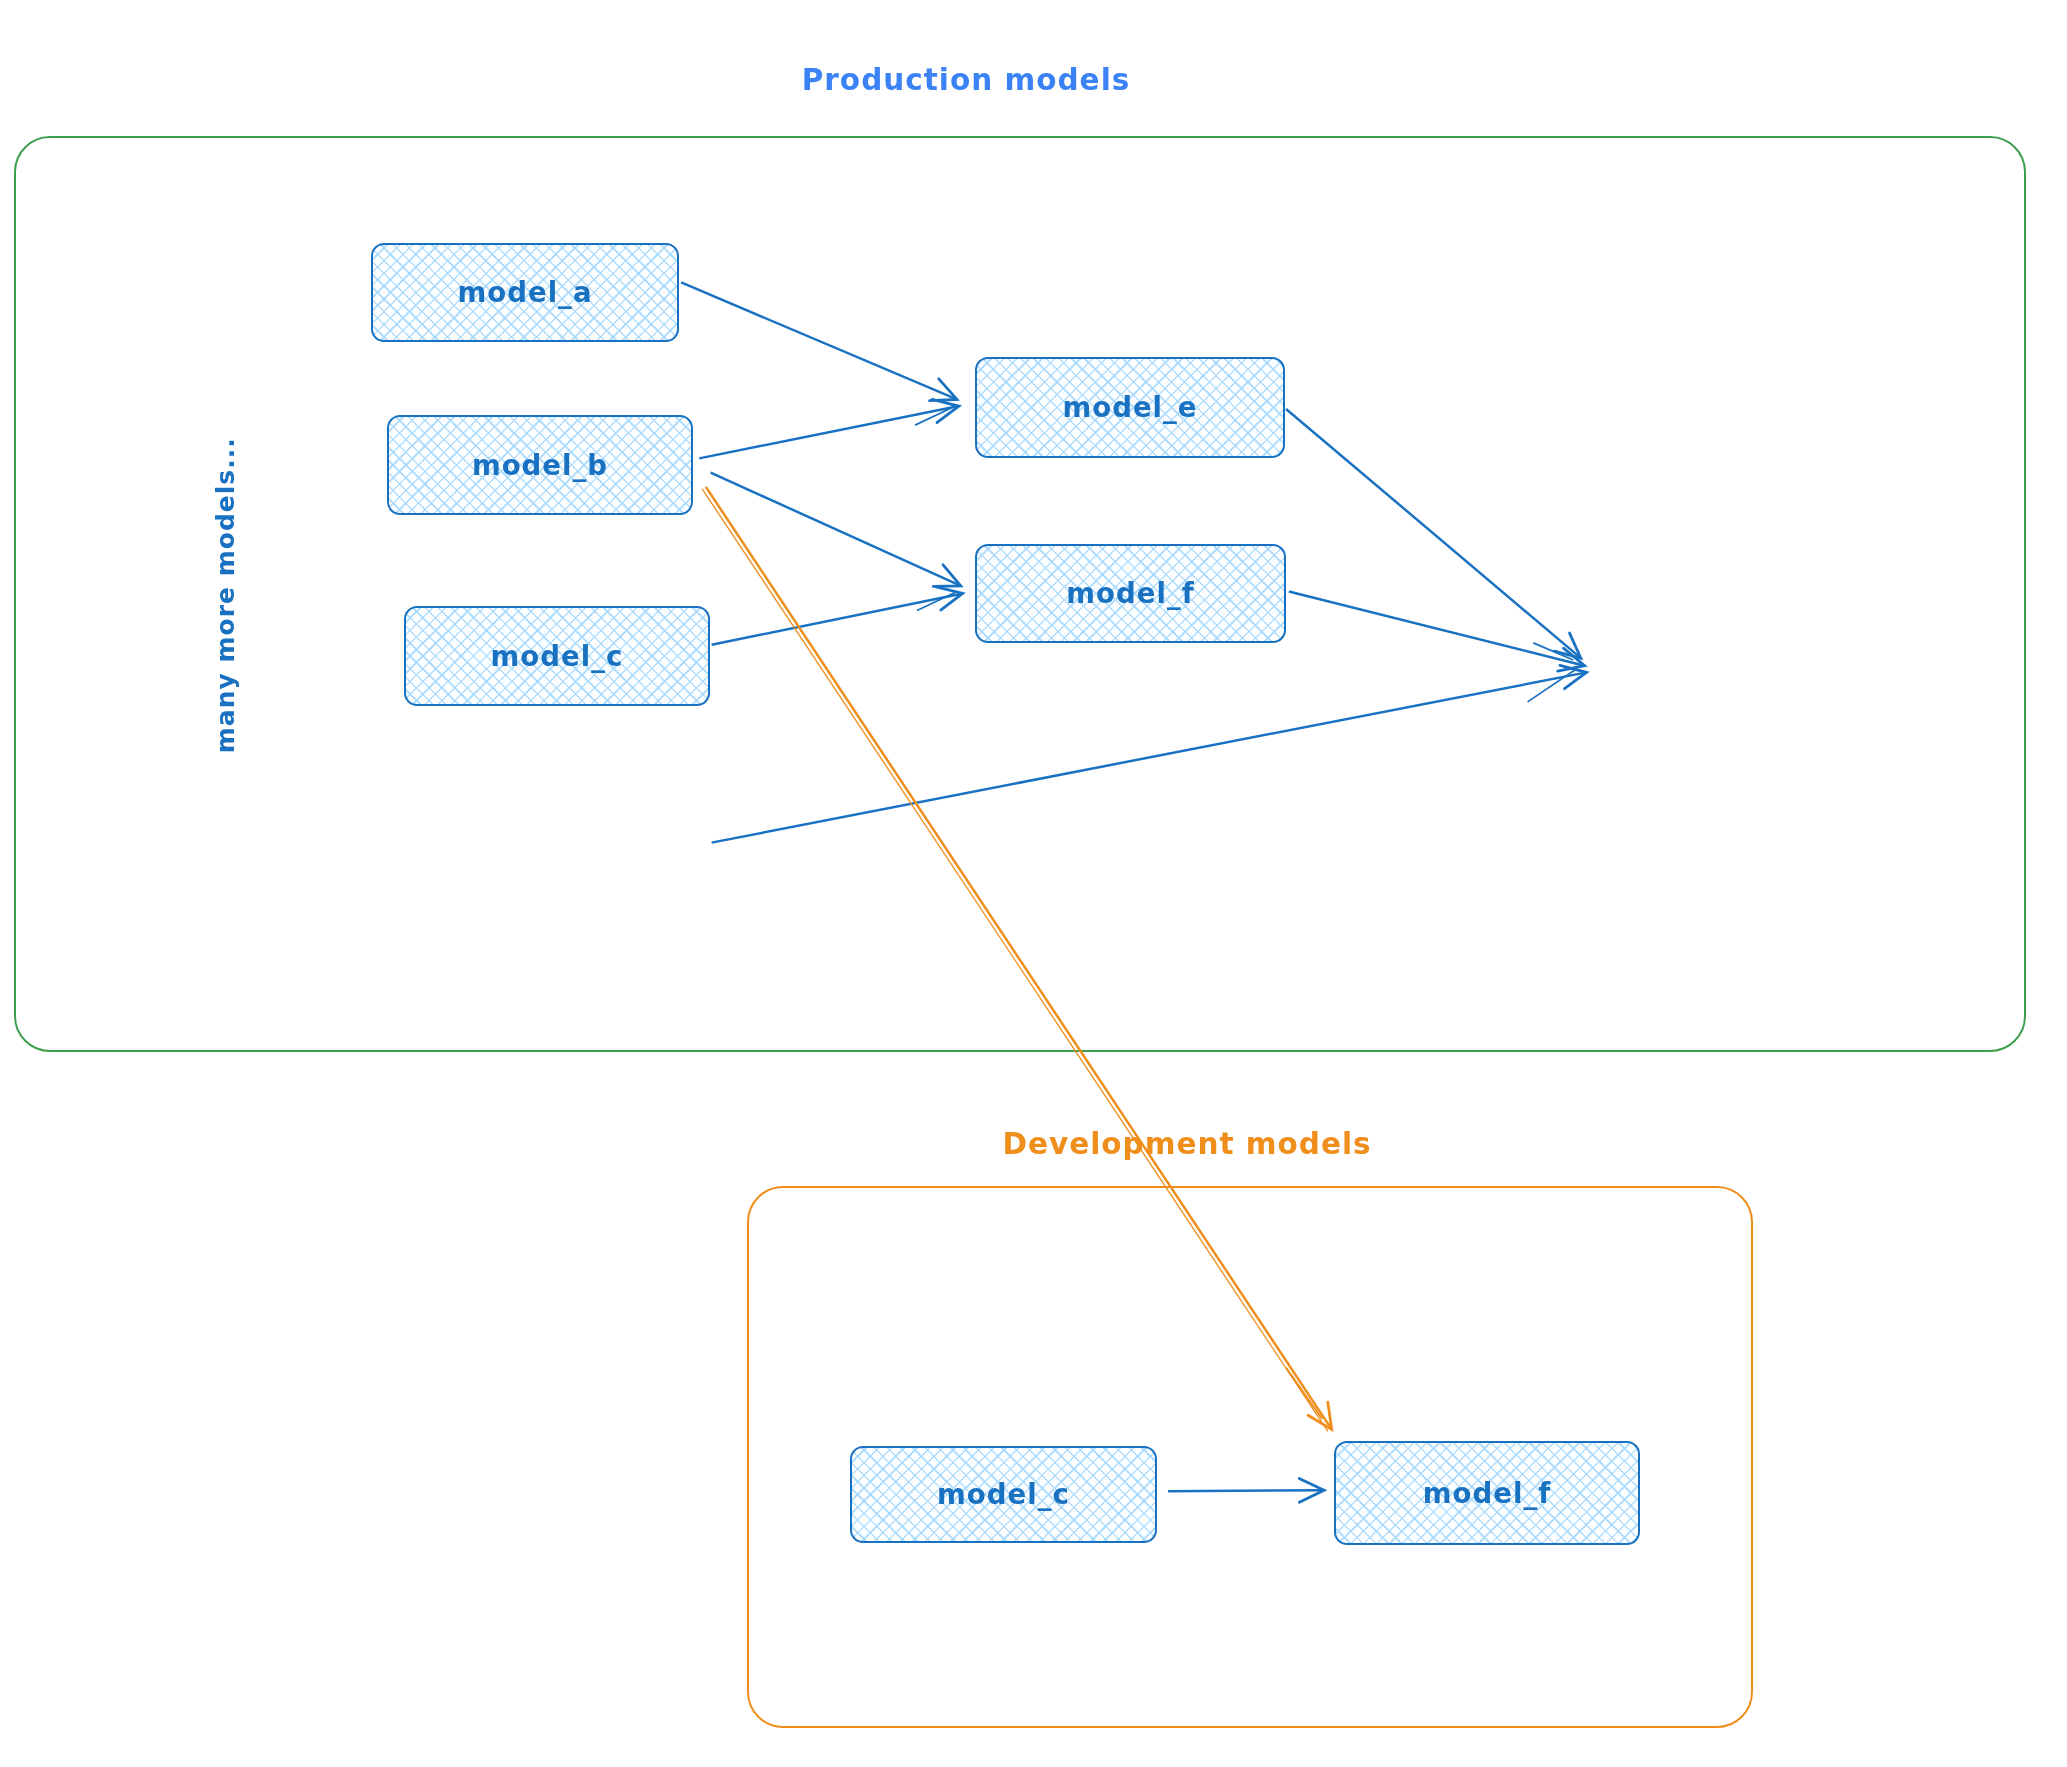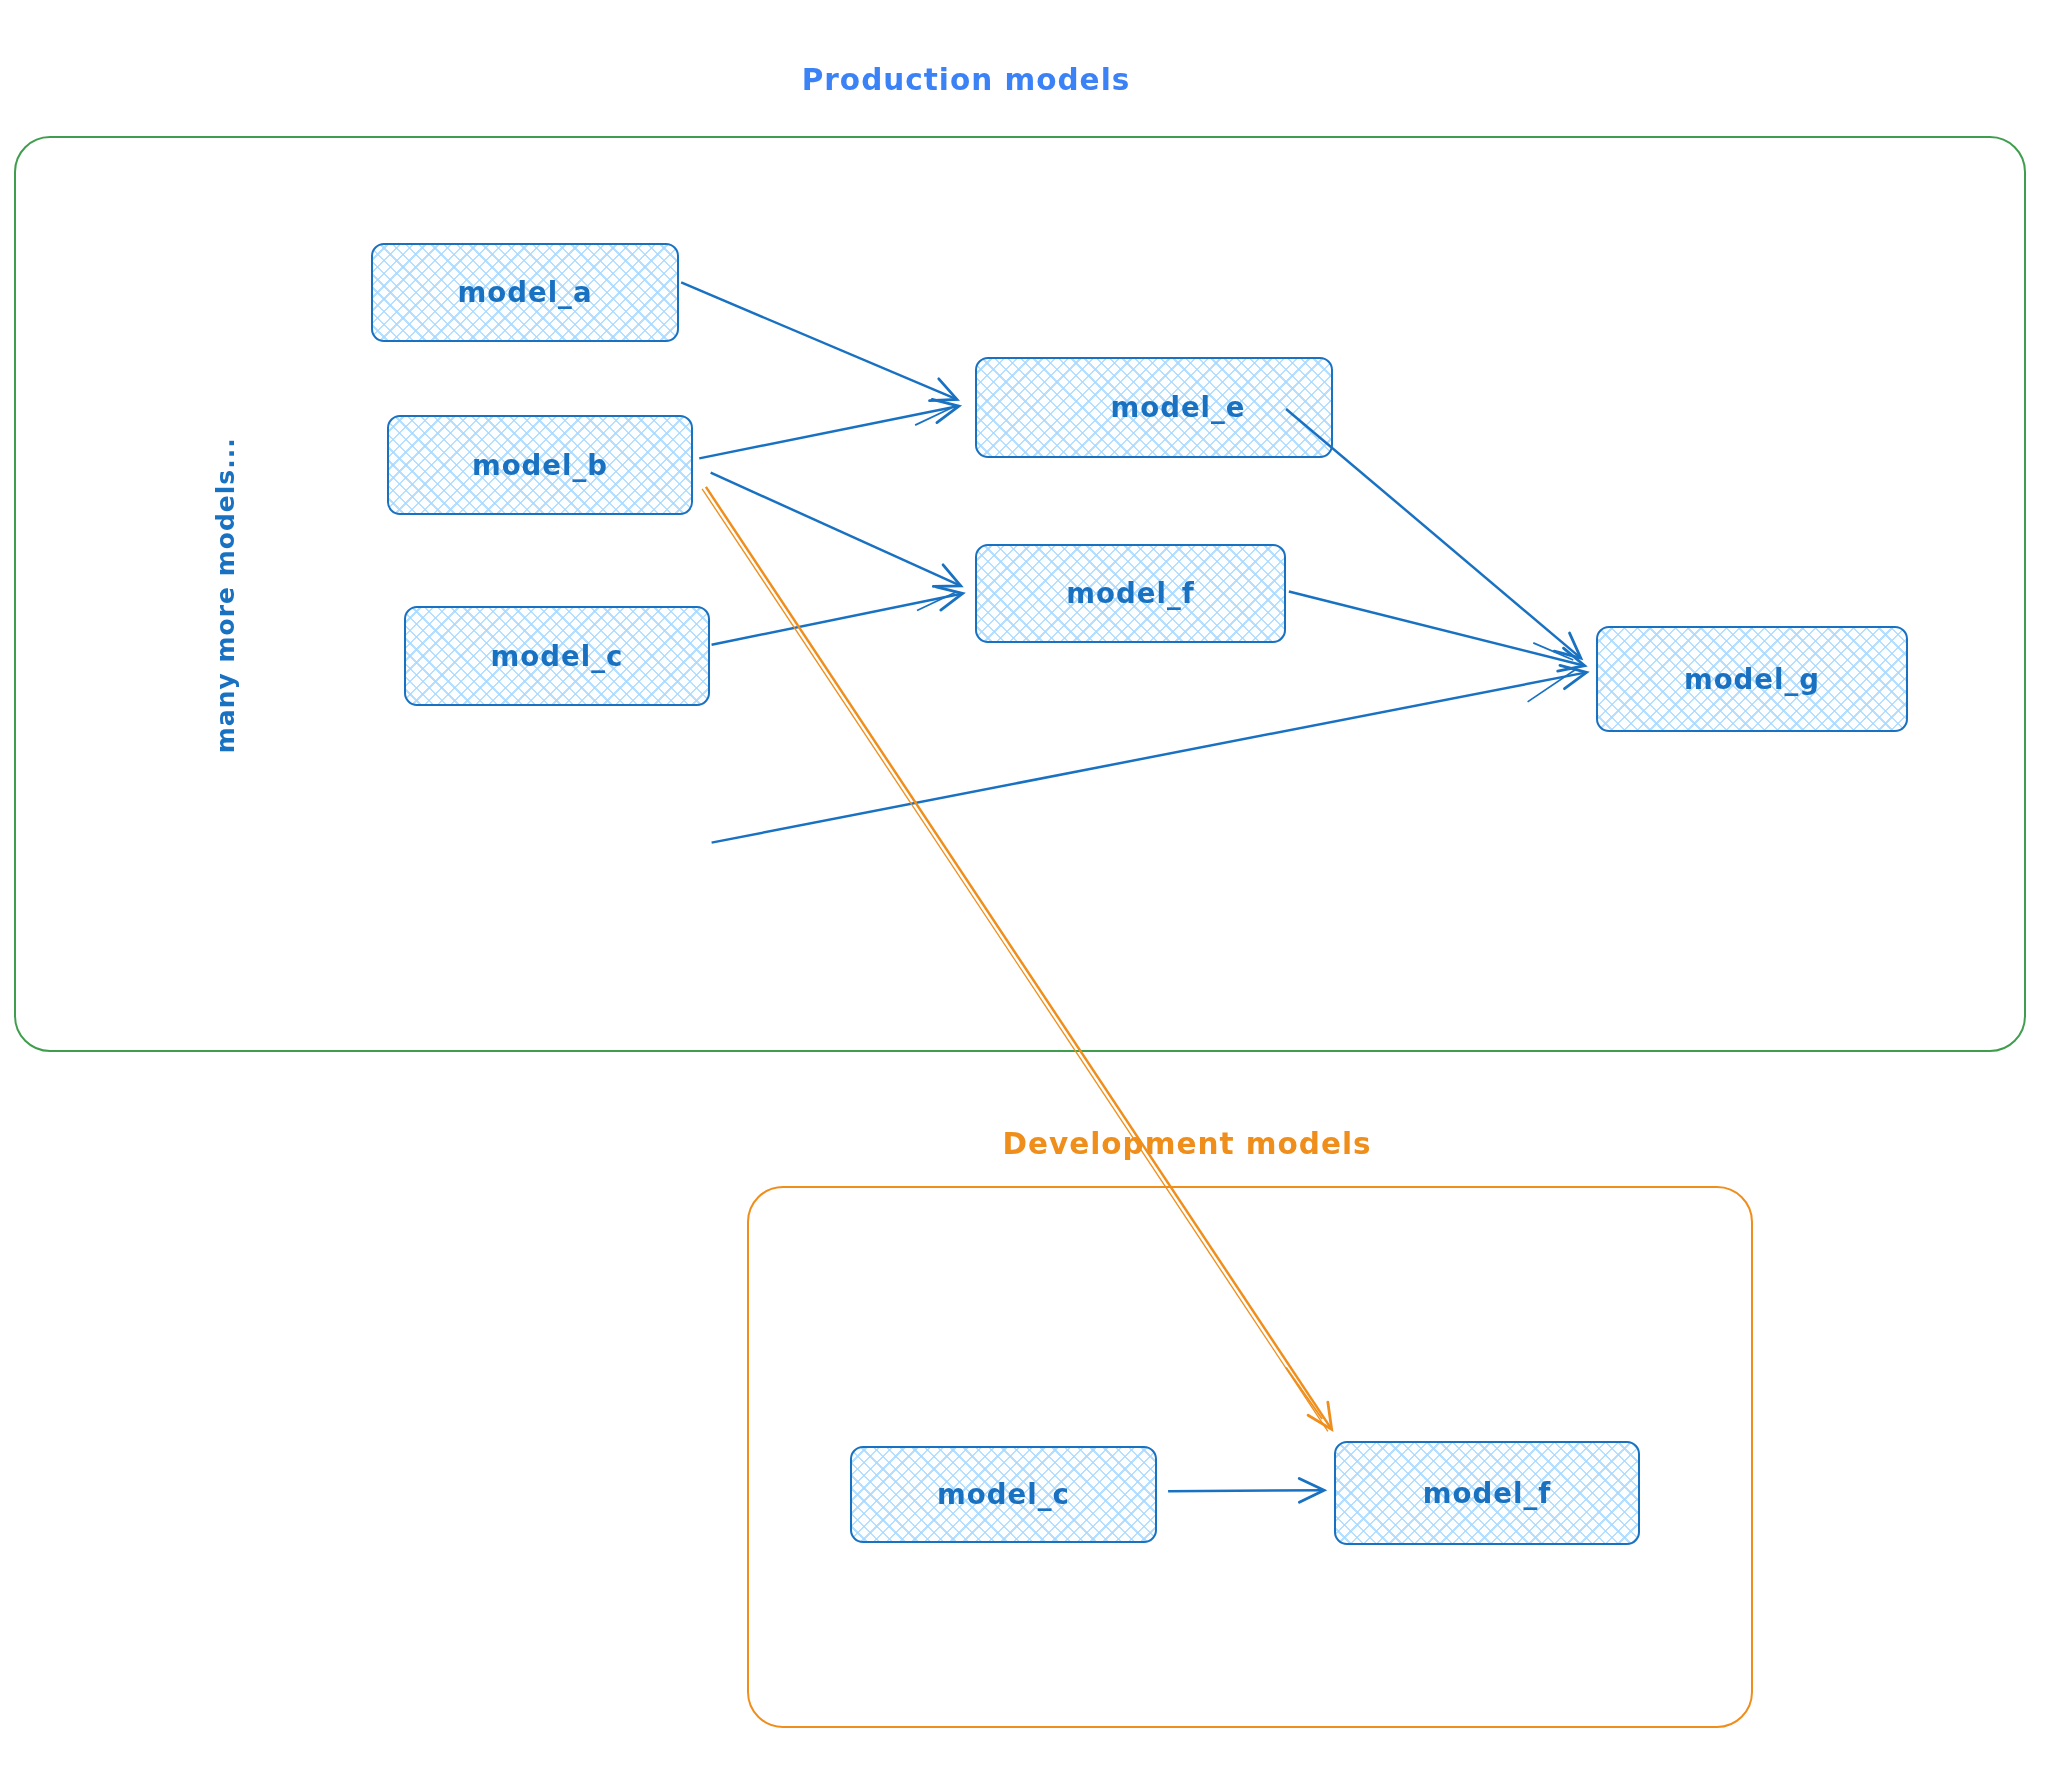--- a/index.html
+++ b/index.html
@@ -44,21 +44,21 @@
     font-weight:600;
     background:
       repeating-linear-gradient(45deg, rgba(165,216,255,.8) 0 1.7px, rgba(255,255,255,0) 1.7px 9px),
       repeating-linear-gradient(135deg, rgba(165,216,255,.8) 0 1.7px, rgba(255,255,255,0) 1.7px 9px),
       #fcfeff;
   }
   .n-model_a{left:371px;top:243px;width:304px;height:95px;}
   .n-model_b{left:387px;top:415px;width:302px;height:96px;}
   .n-model_c{left:404px;top:606px;width:302px;height:96px;}
   .n-model_d{left:398px;top:806px;width:306px;height:93px;}
-  .n-model_e{left:975px;top:357px;width:306px;height:97px;padding-left:48px;}
+  .n-model_e{left:975px;top:357px;width:306px;height:97px;}
   .n-model_f{left:975px;top:544px;width:307px;height:95px;}
   .n-model_g{left:1596px;top:626px;width:308px;height:102px;}
   .n-dev_model_c{left:850px;top:1446px;width:303px;height:93px;}
   .n-dev_model_f{left:1334px;top:1441px;width:302px;height:100px;}
   .side-note{
     position:absolute;
     left:92px;top:606px;width:266px;height:28.5px;
     transform:rotate(-90deg);
     color:#1971c2;
     font-size:25px;
@@ -95,23 +95,20 @@
   </div>
   <div class="node n-model_c">
     <span>model_c</span>
   </div>
   <div class="node n-model_e">
     <span>model_e</span>
   </div>
   <div class="node n-model_f">
     <span>model_f</span>
   </div>
-  <div class="node n-model_g">
-    <span>model_g</span>
-  </div>
   <div class="node n-dev_model_c">
     <span>model_c</span>
   </div>
   <div class="node n-dev_model_f">
     <span>model_f</span>
   </div>
 
   <svg class="edges" width="2068" height="1767" viewBox="0 0 2174 1858">
     <defs>
       <marker id="arrow-blue" viewBox="0 0 30 30" refX="26" refY="15" markerWidth="34" markerHeight="34" markerUnits="userSpaceOnUse" orient="auto">

